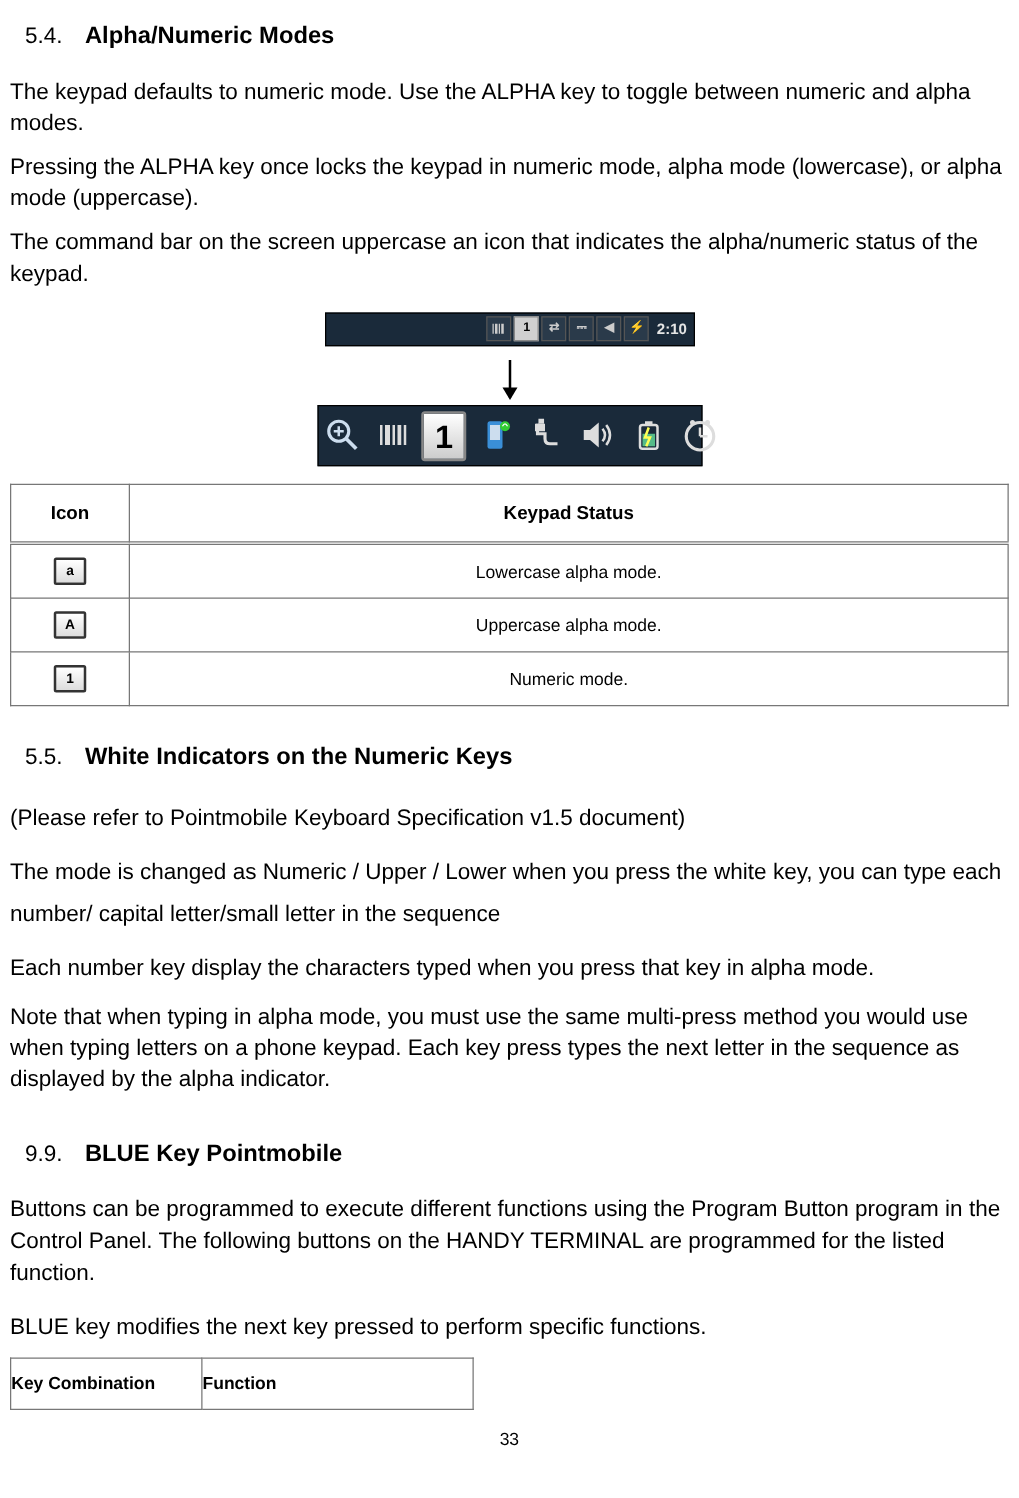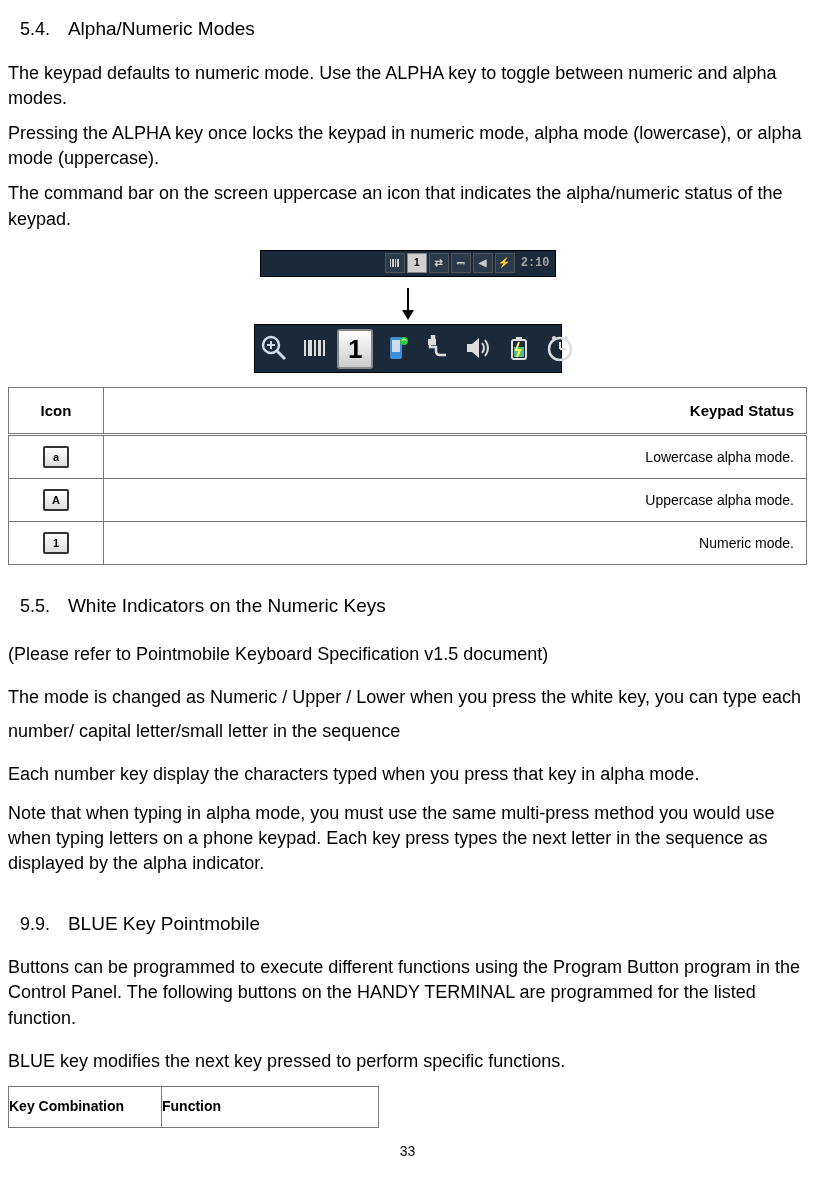--- a/index.html
+++ b/index.html
@@ -16,21 +16,21 @@
   }
   .section-num {
     font-size: 18px;
     margin-right: 14px;
     display: inline-block;
     vertical-align: baseline;
     padding-left: 12px;
   }
   .section-title {
     font-size: 19px;
-    font-weight: normal;
+    font-weight: bold;
     display: inline-block;
     vertical-align: baseline;
   }
   p {
     margin: 0 0 10px 0;
     font-size: 18px;
   }
   .figure-container {
     text-align: center;
     margin: 18px 0 12px 0;
@@ -59,26 +59,25 @@
     display: flex;
     align-items: center;
     justify-content: center;
     font-size: 10px;
     font-weight: bold;
     color: #000;
     border: 1px solid #888;
   }
   .ticon.dark { background: #2a3a4a; color: #ccc; border-color: #555; }
   .time-text {
-    color: #a3a3a3;
+    color: #e5e5e5;
     font-size: 12px;
     font-weight: bold;
     margin-left: 4px;
     margin-right: 3px;
-    font-family: Liberation Mono, monospace;
   }
   .arrow-down {
     margin: 6px auto;
     width: 2px;
     height: 30px;
     background: #000;
     position: relative;
   }
   .arrow-down::after {
     content: "";
@@ -109,21 +108,21 @@
   }
   .licon svg { display: block; }
   .table1 {
     width: 100%;
     border-collapse: collapse;
     margin: 14px 0 28px 0;
   }
   .table1 th, .table1 td {
     border: 1px solid #777;
     padding: 10px 12px;
-    text-align: right;
+    text-align: center;
     vertical-align: middle;
     font-size: 14px;
   }
   .table1 thead tr {
     border-bottom: 3px double #777;
   }
   .table1 th {
     font-weight: bold;
     padding: 12px;
     font-size: 15px;

